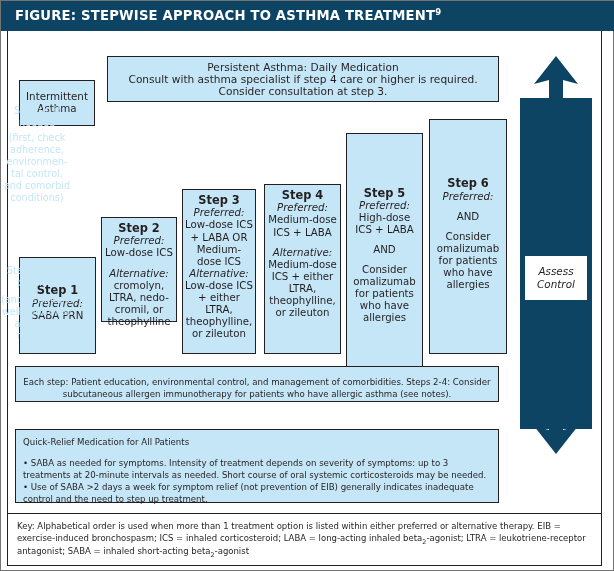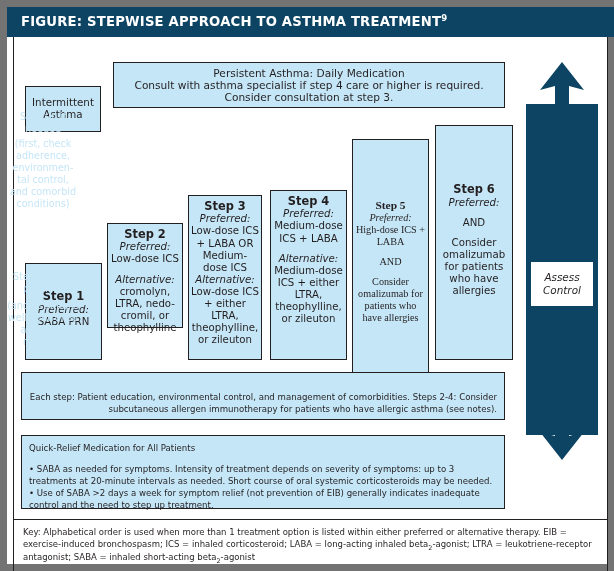--- a/index.html
+++ b/index.html
@@ -5,21 +5,21 @@
   html,body{margin:0;padding:0;background:#ffffff;}
   body{
     font-family:"DejaVu Sans","Liberation Sans",sans-serif;
     width:614px;height:571px;position:relative;overflow:hidden;
     -webkit-font-smoothing:antialiased;
   }
 
   .figure{
     position:absolute;left:0;top:0;width:614px;height:571px;
     box-sizing:border-box;
-    border:7px solid #737373;
+    border:1px solid #737373;
     background:#ffffff;
   }
 
   
   .titlebar{
     position:absolute;left:0;top:0;width:614px;height:30px;
     background:#0d4463;
     box-sizing:border-box;
   }
   .titlebar .txt{
@@ -64,28 +64,28 @@
     line-height:1.18;
   }
   .stepbox .hd{font-weight:bold;font-size:11.4px;display:block;}
   .stepbox .it{font-style:italic;display:block;}
   .stepbox .gap{display:block;height:8px;}
 
   #step1{left:18px;top:256px;width:77px;height:97px;display:flex;flex-direction:column;justify-content:center;}
   #step2{left:100px;top:216px;width:76px;height:105px;}
   #step3{left:181px;top:188px;width:74px;height:165px;}
   #step4{left:263px;top:183px;width:77px;height:170px;}
-  #step5{left:345px;top:132px;width:77px;height:250px;display:flex;flex-direction:column;justify-content:center;font-family:Liberation Serif, serif;}
+  #step5{left:345px;top:132px;width:77px;height:250px;display:flex;flex-direction:column;justify-content:center;}
   #step6{left:428px;top:118px;width:78px;height:235px;display:flex;flex-direction:column;justify-content:center;}
 
   
   #eachstep{
-    left:14px;top:365px;width:484px;height:48px;
-    text-align:right;font-size:8.6px;line-height:1.42;
-    padding:18px 7px;
+    left:14px;top:365px;width:484px;height:36px;
+    text-align:center;font-size:8.6px;line-height:1.42;
+    padding:9px 7px;
   }
   #quickrelief{
     left:14px;top:428px;width:484px;height:74px;
     text-align:left;font-size:8.6px;line-height:1.40;
     padding:6px 7px;
   }
   #quickrelief .qtitle{display:block;margin-bottom:9px;}
   #quickrelief .bullet{display:block;}
 
   

